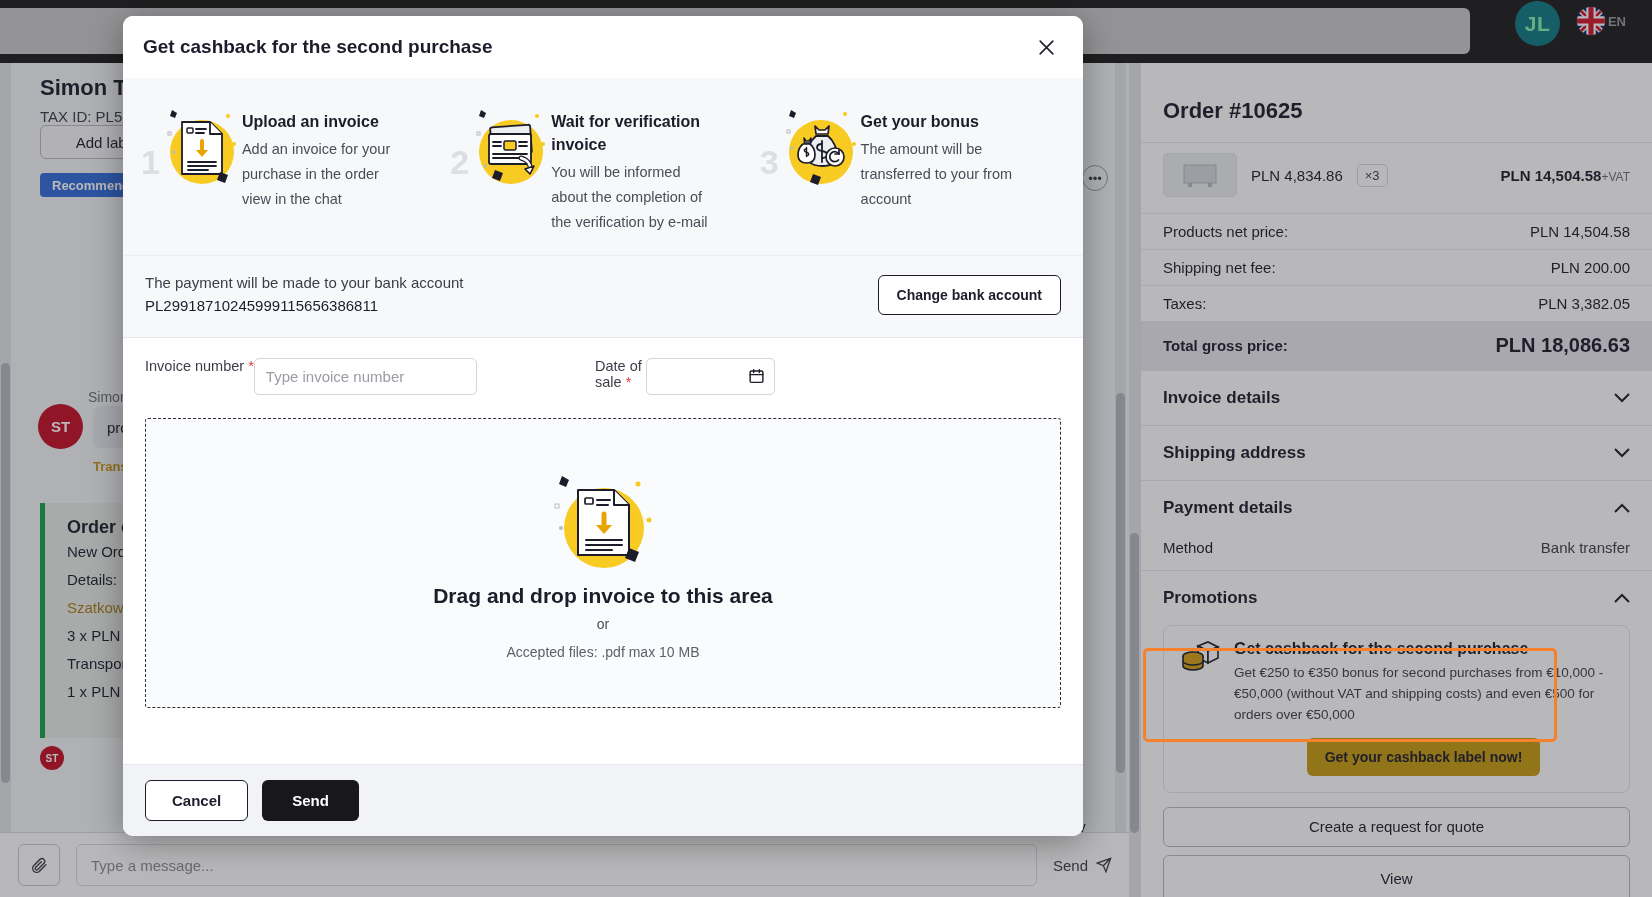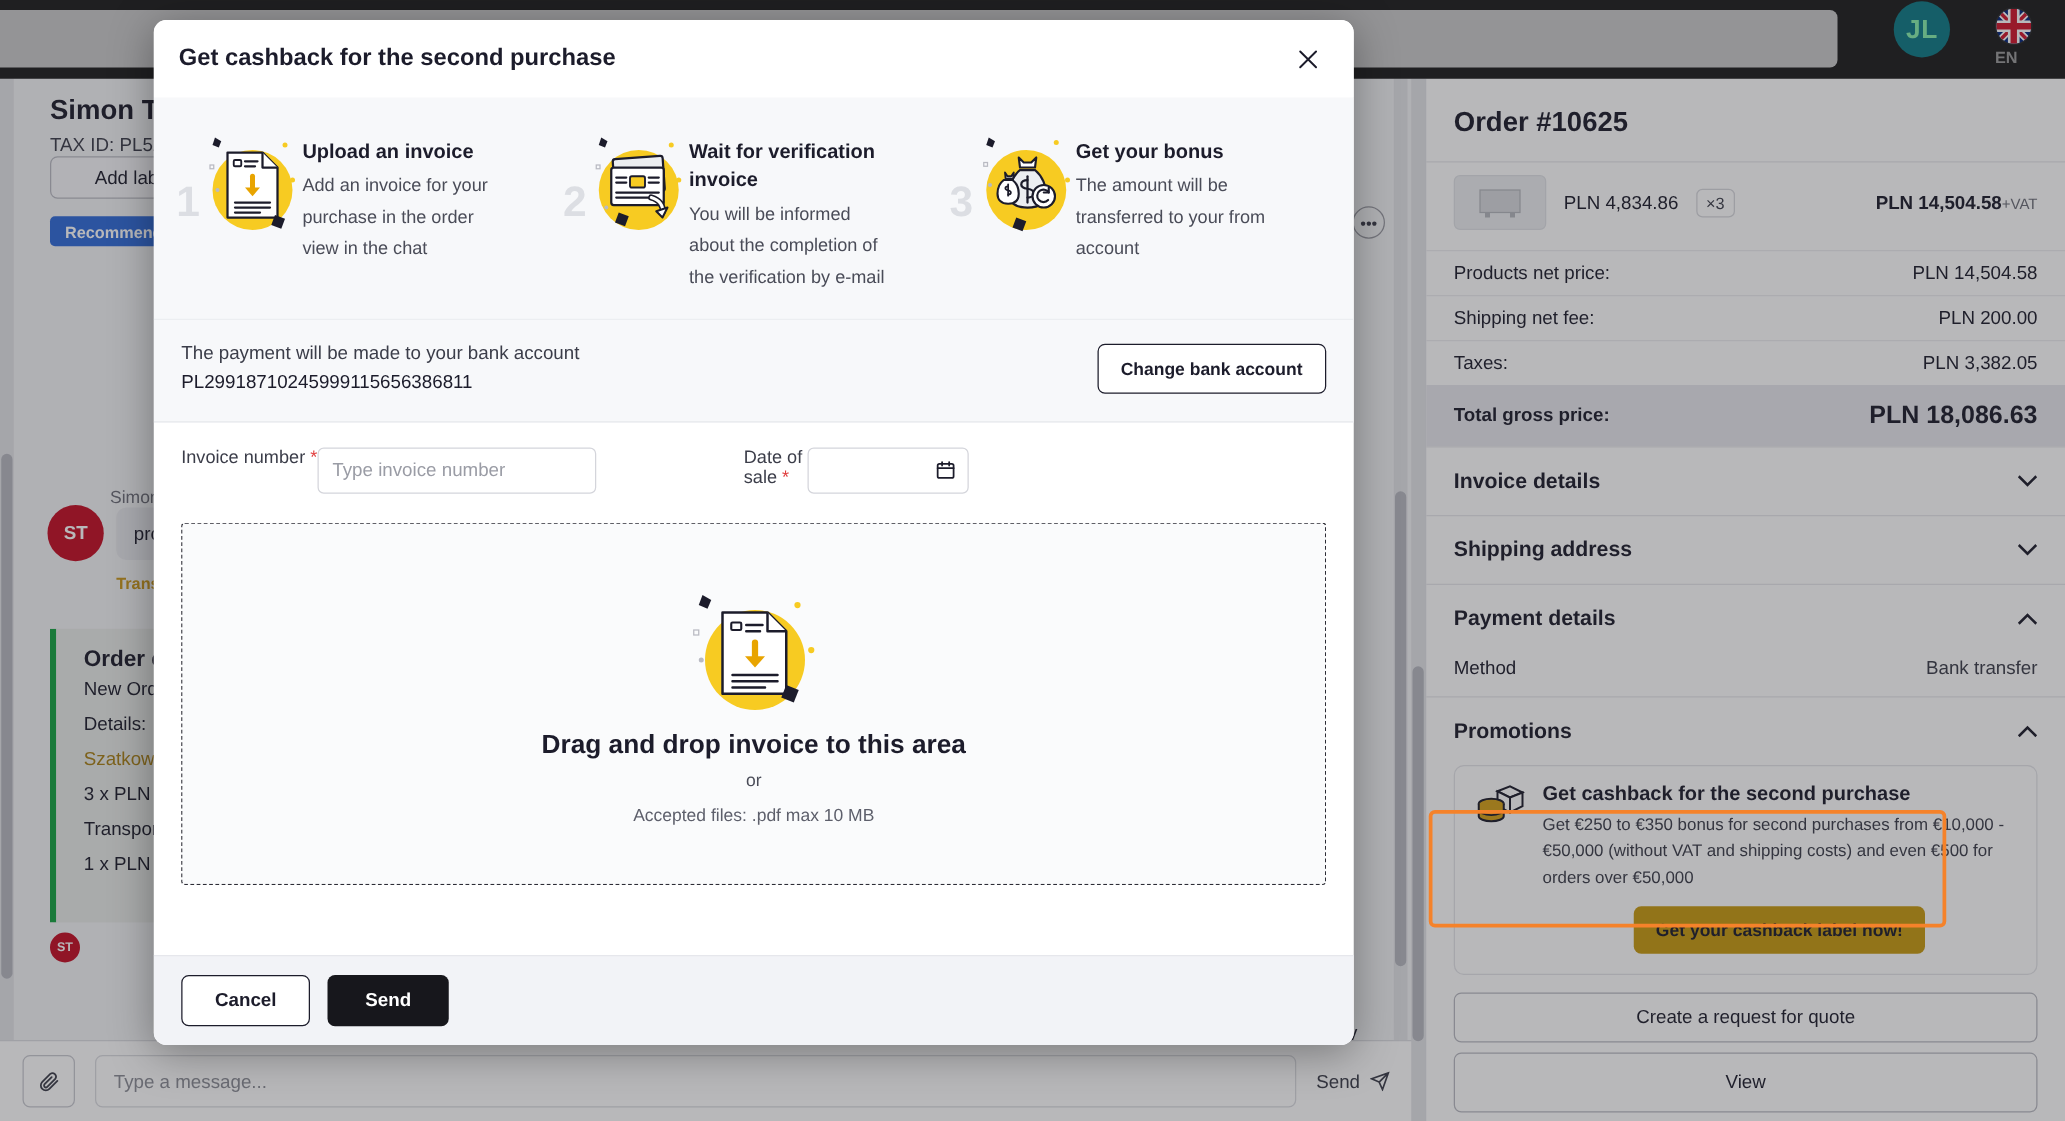--- a/index.html
+++ b/index.html
@@ -28,21 +28,21 @@
   }
   .avatar-circle {
     position: absolute; right: 92px; top: 1px;
     width: 45px; height: 45px; border-radius: 50%;
     background: #0d7a85; color: #86efac;
     display: flex; align-items: center; justify-content: center;
     font-size: 21px; font-weight: bold; letter-spacing: .5px;
   }
   .lang-wrap {
     position: absolute; right: 26px; top: 6px;
-    display: flex; flex-direction: column; gap: 2px;
+    display: flex; flex-direction: row; align-items: center; gap: 2px;
   }
   .flag-circle {
     width: 30px; height: 30px; border-radius: 50%; overflow: hidden;
     border: 1px solid #2a2a2a;
   }
   .lang-label { color: #9a9a9a; font-size: 13px; font-weight: bold; }
 
   
   .bg-left {
     position: absolute; top: 63px; left: 0; width: 1140px; bottom: 0;
@@ -112,21 +112,21 @@
     position: absolute; left: 1082px; top: 102px; width: 26px; height: 26px;
     border: 1px solid #9a9ba3; border-radius: 50%;
     display: flex; align-items: center; justify-content: center; font-size: 13px; color: #3b3d49;
   }
 
   
   .bg-right {
     position: absolute; top: 63px; right: 0; width: 512px; bottom: 0;
     background: #ffffff; border-left: 1px solid #e2e3e8;
   }
-  .rail-title { padding: 22px 22px 18px; font-size: 22px; font-weight: bold; color: #1c1c2b; }
+  .rail-title { padding: 22px 22px 18px; font-size: 22px; font-weight: bold; color: #1c1c2b; margin-top: 13px; }
   .rail-prod {
     display: flex; align-items: center; gap: 14px; padding: 10px 22px 16px;
     border-top: 1px solid #e7e8ec;
   }
   .prod-thumb { width: 74px; height: 44px; background: #eceef1; border: 1px solid #e0e2e6; border-radius: 5px; display:flex;align-items:center;justify-content:center; flex: none;}
   .prod-unit { font-size: 15px; color: #1c1c2b; }
   .prod-qty { border: 1px solid #d7d8dd; border-radius: 5px; padding: 3px 7px; font-size: 13px; color: #3b3d49; }
   .prod-total { margin-left: auto; font-size: 15px; font-weight: bold; color: #1c1c2b; white-space: nowrap;}
   .prod-total .vat { font-weight: normal; font-size: 12px; color: #6c6e78; }
   .rail-row {

